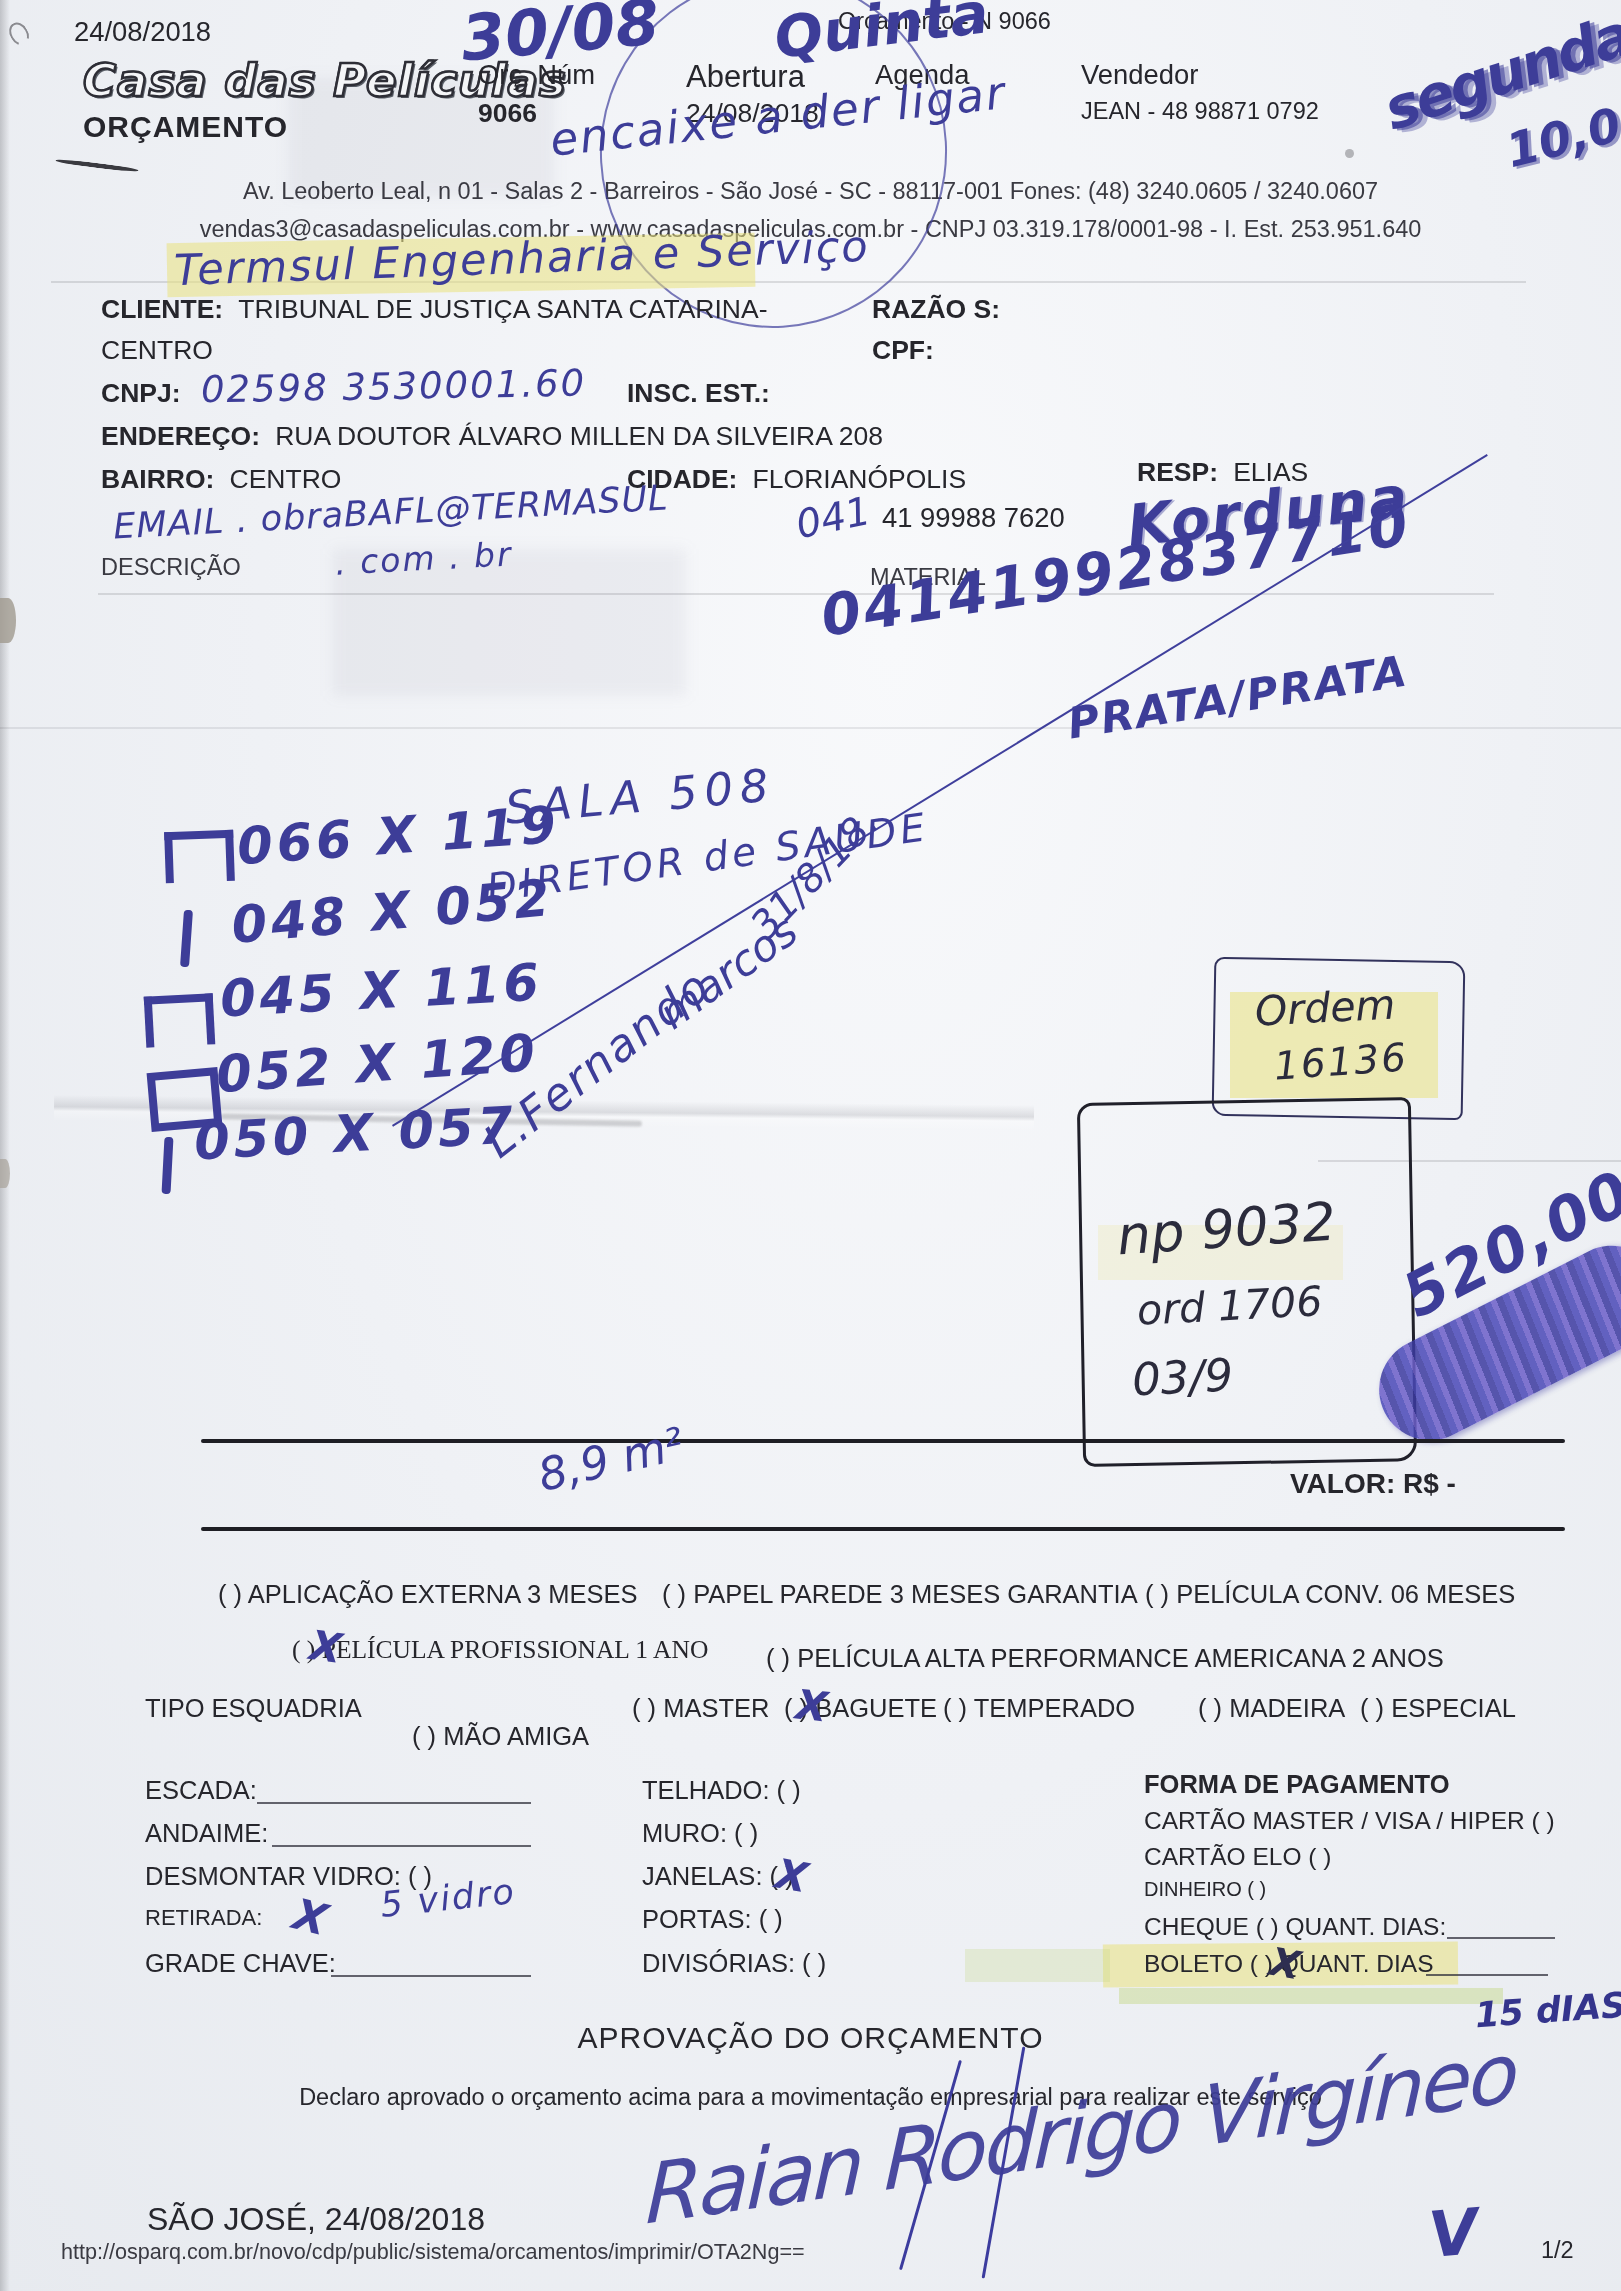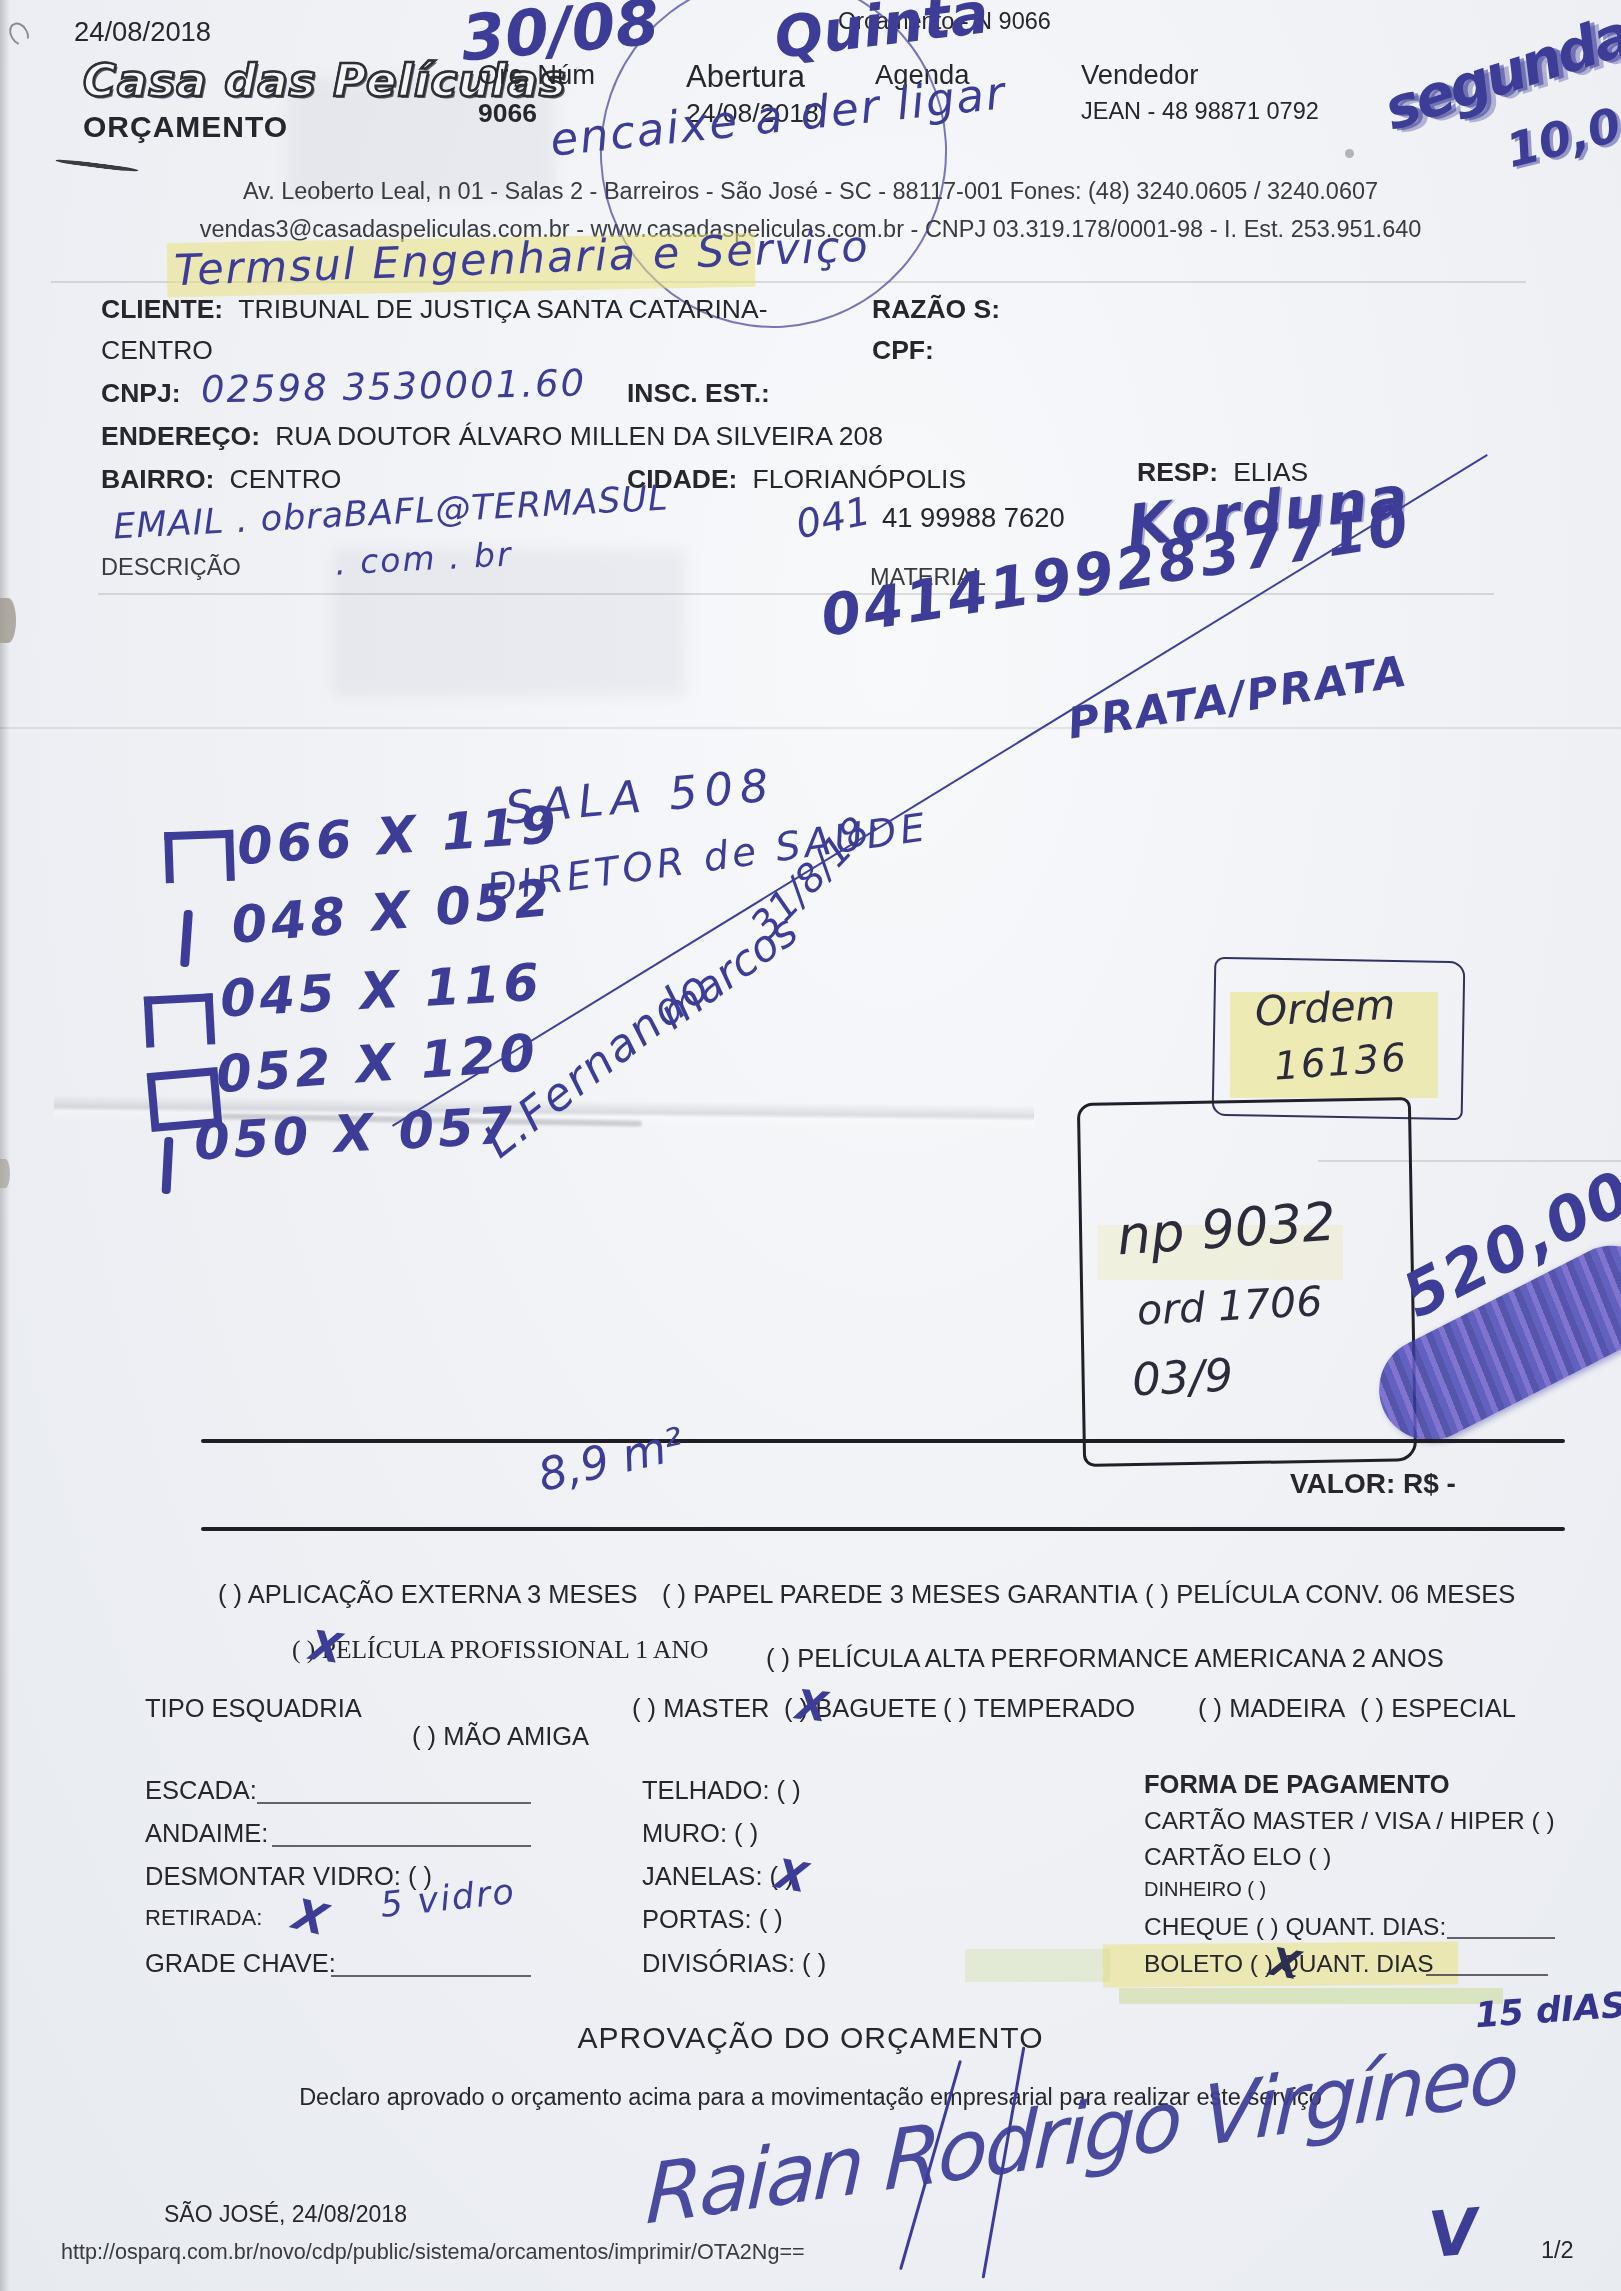--- a/index.html
+++ b/index.html
@@ -197,21 +197,21 @@
   <div class="abs hl" style="left:1103px;top:1943px;width:355px;height:43px;transform:rotate(-.5deg);"></div>
   <div class="abs hl2" style="left:965px;top:1949px;width:145px;height:33px;opacity:.6;"></div>
   <div class="abs hl2" style="left:1119px;top:1988px;width:384px;height:15.7px;"></div>
   <div class="abs print" style="left:1144px;top:1950px;font-size:24.5px;">BOLETO  (  )  QUANT. DIAS</div>
   <div class="abs xmark" style="left:1270px;top:1941px;font-size:39px;transform:rotate(10deg);color:#2e2e50;">X</div>
   <div class="abs uline" style="left:1426px;top:1950px;width:122px;height:23.5px;"></div>
   <div class="abs hw hwb" style="left:1475px;top:1990px;font-size:35px;transform:rotate(-4deg);color:#34348c;">15 dIAS</div>
 
   <div class="abs print" style="left:0;top:2021px;width:1621px;text-align:center;font-size:30px;letter-spacing:1px;">APROVAÇÃO DO ORÇAMENTO</div>
   <div class="abs print" style="left:0;top:2084px;width:1621px;text-align:center;font-size:23.5px;">Declaro aprovado o orçamento acima para a movimentação empresarial para realizar este serviço</div>
-  <div class="abs print" style="left:164px;top:2201px;font-size:23px;">SÃO JOSÉ, 24/08/2018</div>
+  <div class="abs print" style="left:147px;top:2201px;font-size:32px;">SÃO JOSÉ, 24/08/2018</div>
 
   <div class="abs" style="left:1002px;top:2045px;width:2.9px;height:235px;background:#3c3c9e;transform:rotate(10deg);border-radius:2px;"></div>
   <div class="abs" style="left:929px;top:2056px;width:2.9px;height:218px;background:#3c3c9e;transform:rotate(16deg);border-radius:2px;"></div>
   <div class="abs hw" style="left:642px;top:2086px;font-size:82px;transform:rotate(-8deg) skewX(-10deg);letter-spacing:-2.9px;opacity:.92;">Raian Rodrigo Virgíneo</div>
   <div class="abs hw hwb" style="left:1429px;top:2197px;font-size:63px;transform:rotate(-5deg);">V</div>
 
   <div class="abs print soft" style="left:61px;top:2239px;font-size:21.6px;">http://osparq.com.br/novo/cdp/public/sistema/orcamentos/imprimir/OTA2Ng==</div>
   <div class="abs print" style="left:1541px;top:2237px;font-size:23.5px;">1/2</div>
 
 </div>

